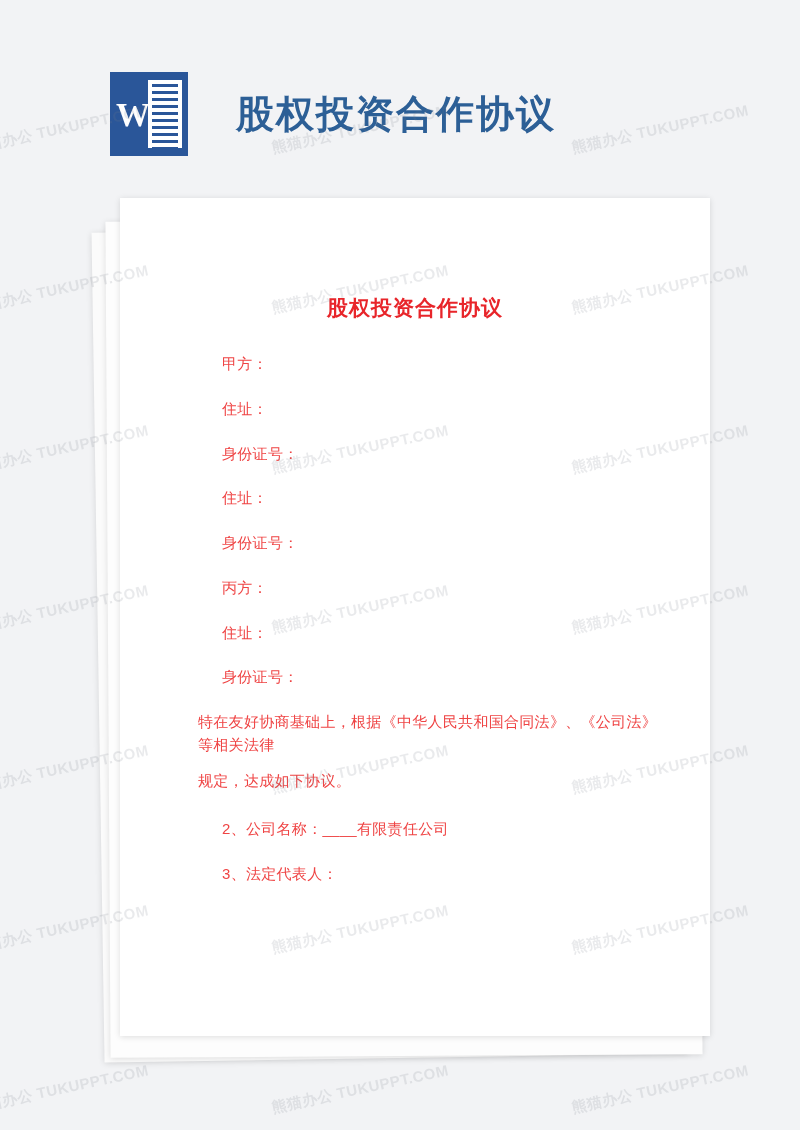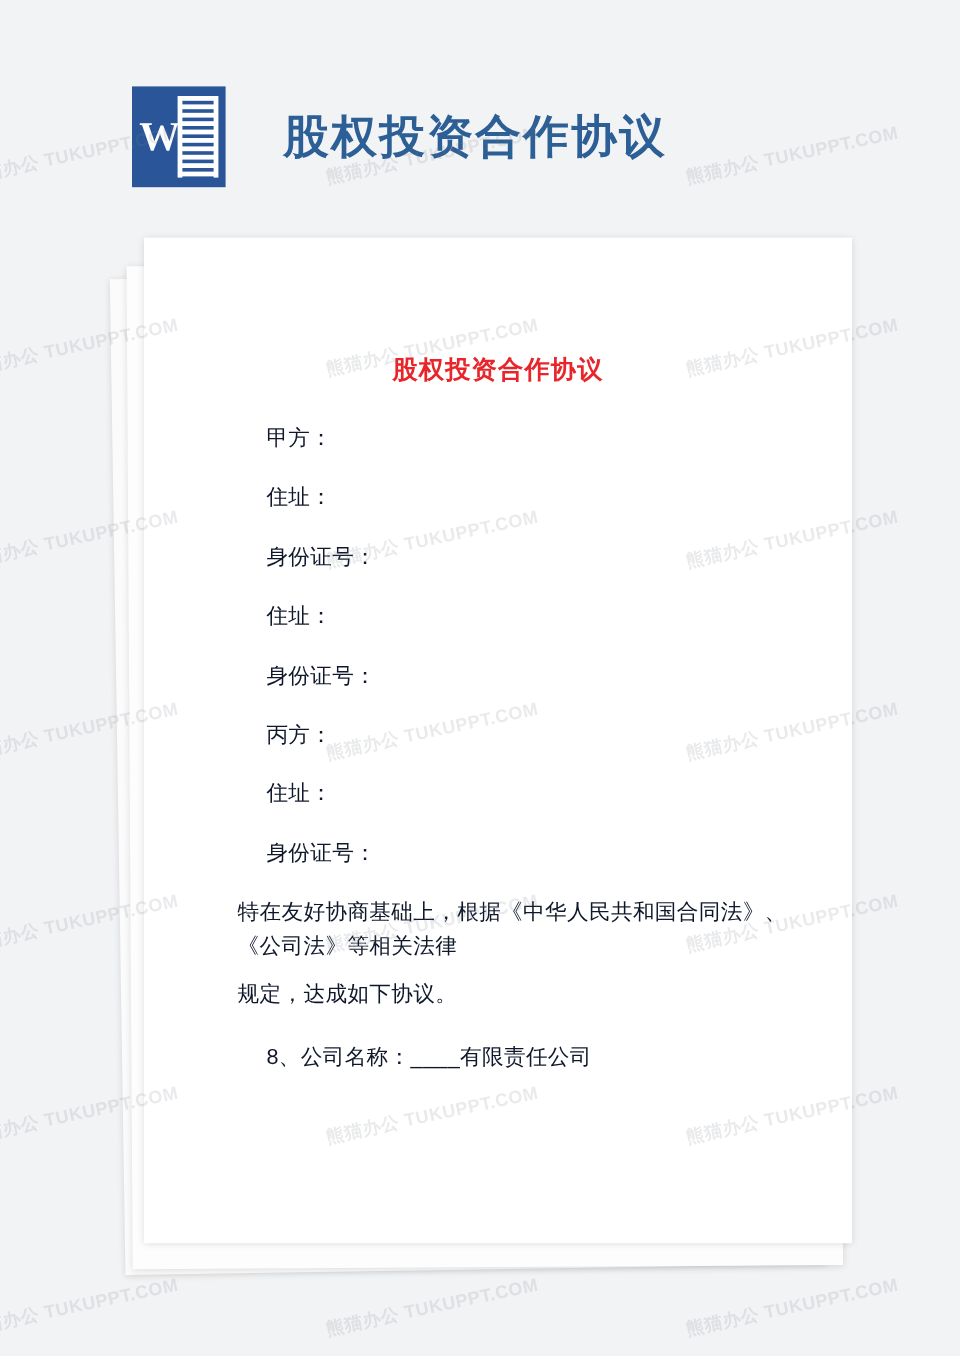--- a/index.html
+++ b/index.html
@@ -139,22 +139,22 @@
     font-size: 21px;
     font-weight: bold;
     margin: 96px 0 0 0;
     letter-spacing: 1px;
   }
   .para-list {
     margin: 30px 0 0 0;
     padding: 0 44px 0 102px;
   }
   .para {
-    font-size: 18px;
-    color: #0f172a;
+    font-size: 15px;
+    color: #ef4444;
     line-height: 1.55;
     margin: 0 0 21.5px 0;
     letter-spacing: 0.3px;
   }
   .para.block {
     margin-bottom: 12px;
     text-indent: 0;
   }
   .para.block-cont {
     margin-bottom: 12px;
@@ -200,21 +200,22 @@
         <p class="para">甲方：</p>
         <p class="para">住址：</p>
         <p class="para">身份证号：</p>
         <p class="para">住址：</p>
         <p class="para">身份证号：</p>
         <p class="para">丙方：</p>
         <p class="para">住址：</p>
         <p class="para">身份证号：</p>
         <p class="para block-cont">特在友好协商基础上，根据《中华人民共和国合同法》、《公司法》等相关法律</p>
         <p class="para block-last">规定，达成如下协议。</p>
-        <p class="para">8、公司名称：____有限责任公司</p>
+        <p class="para">2、公司名称：____有限责任公司</p>
+        <p class="para">3、法定代表人：</p>
       </div>
     </div>
   </div>
 </div>
 
 <div id="watermarks">
     <span class="wm" style="left: -30px; top: 120px;">熊猫办公 TUKUPPT.COM</span>
     <span class="wm" style="left: 270px; top: 120px;">熊猫办公 TUKUPPT.COM</span>
     <span class="wm" style="left: 570px; top: 120px;">熊猫办公 TUKUPPT.COM</span>
     <span class="wm" style="left: -30px; top: 280px;">熊猫办公 TUKUPPT.COM</span>

